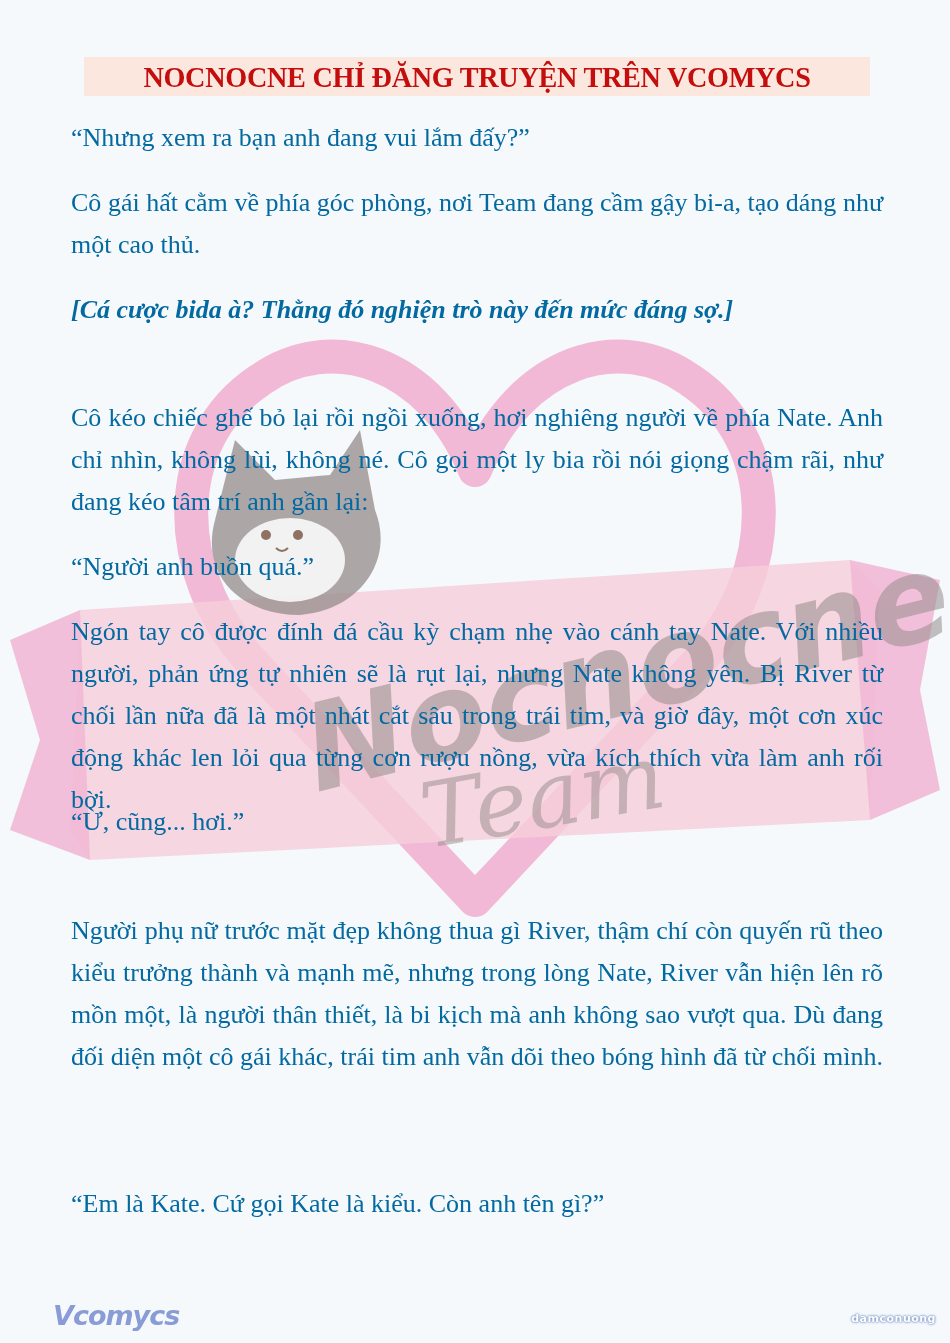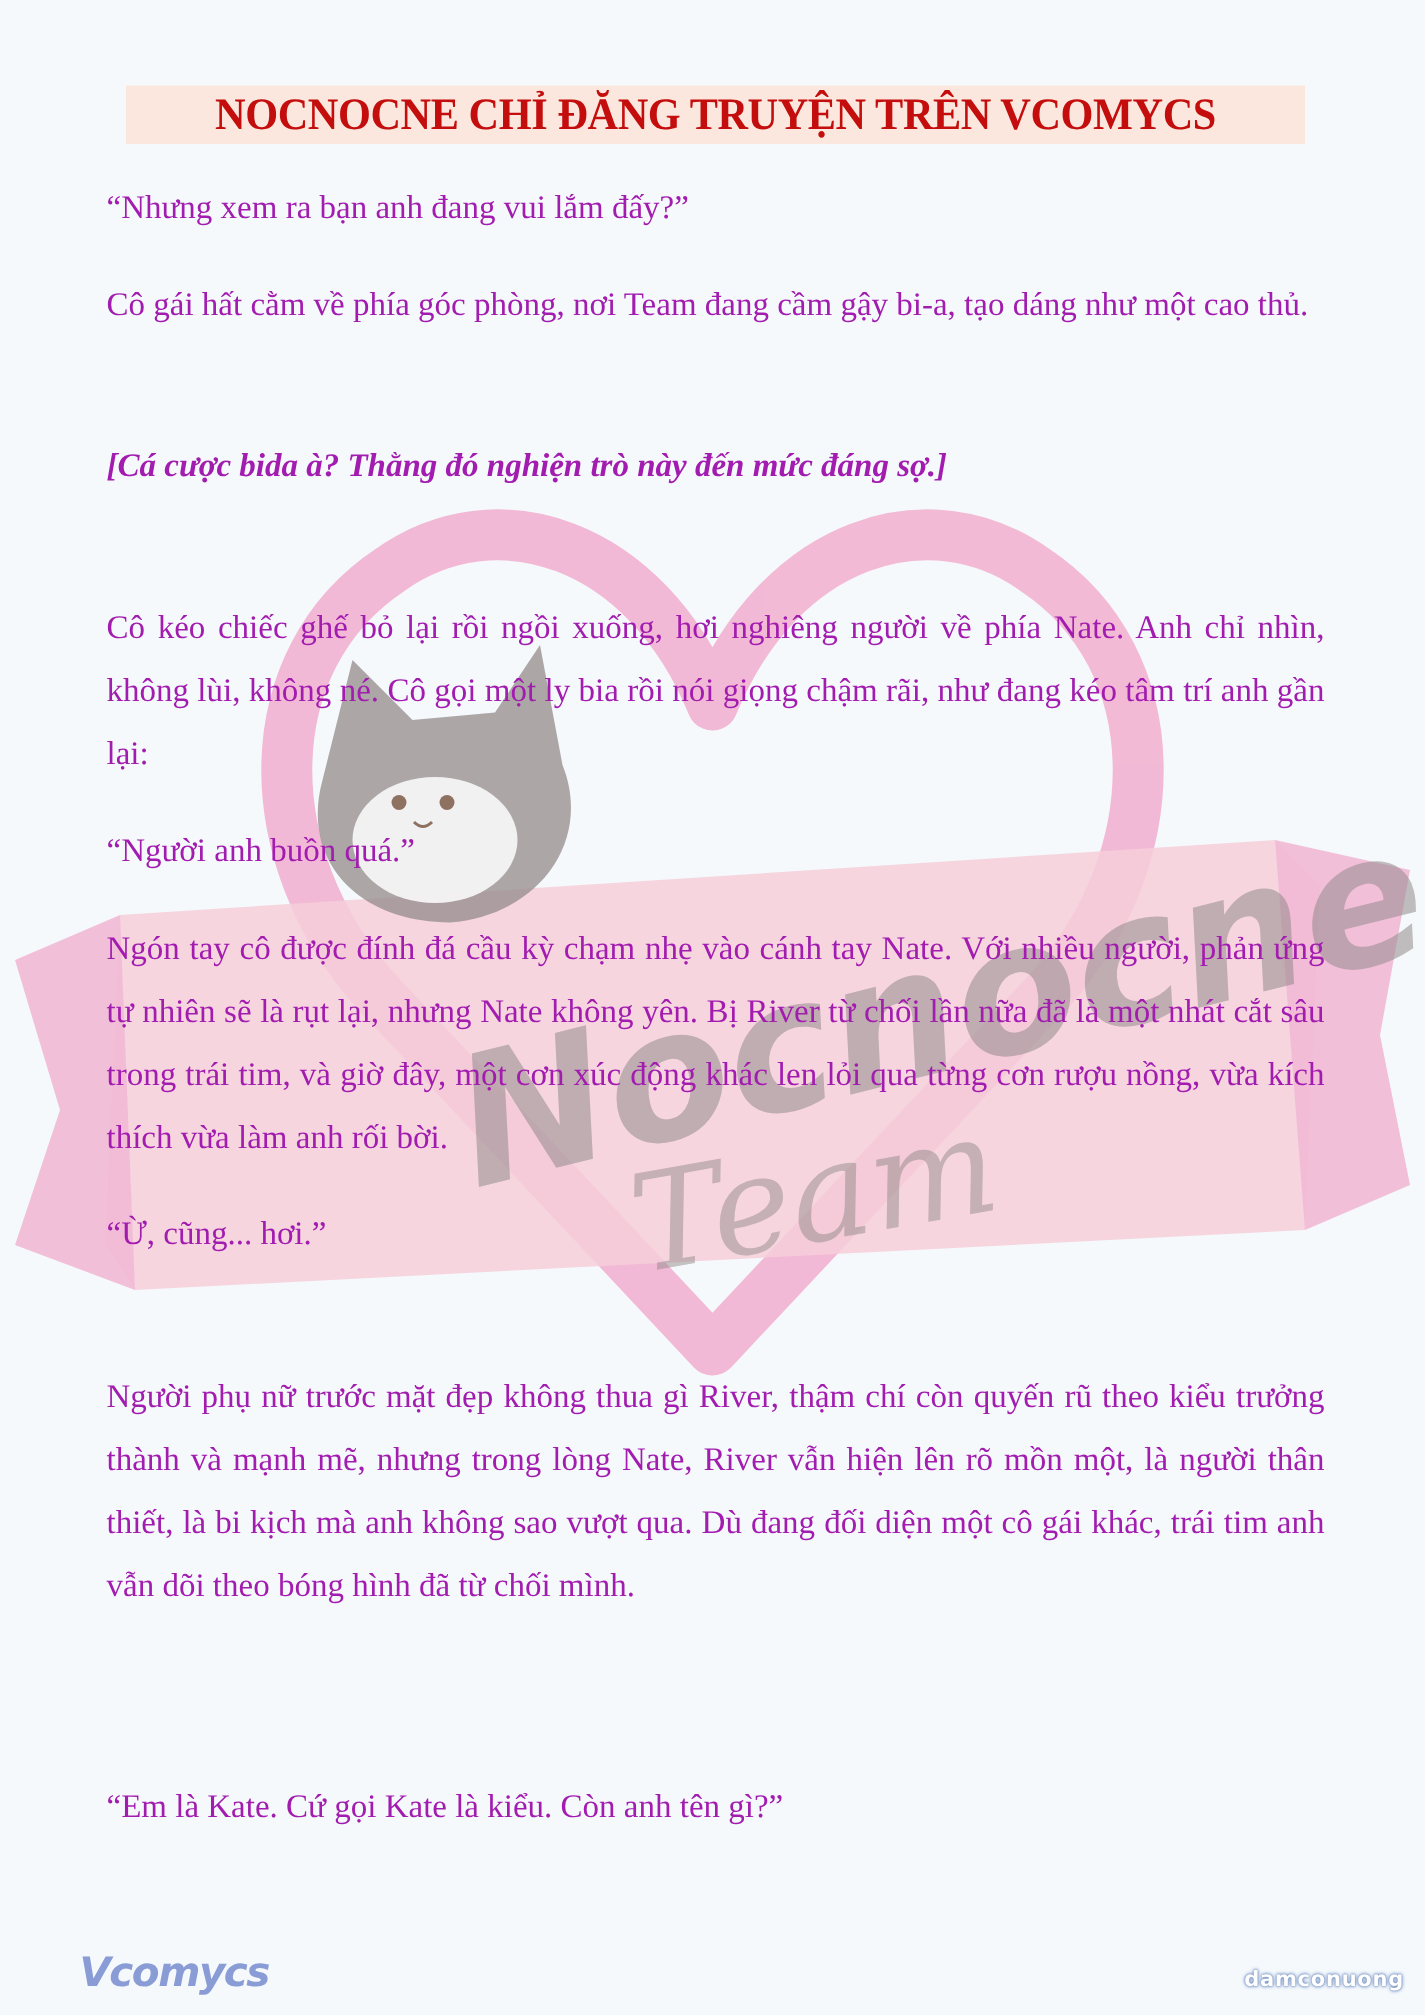--- a/index.html
+++ b/index.html
@@ -17,33 +17,33 @@
   }
   .banner-text {
     position: absolute; left: 84px; top: 57px; width: 786px; height: 39px;
     color: #c40d0d; font-weight: bold; font-size: 30px; line-height: 39px;
     text-align: center; letter-spacing: -0.3px;
     font-family: "Liberation Serif", serif;
     transform: scaleX(0.94); transform-origin: center;
   }
   .para {
     position: absolute; left: 71px; width: 812px;
-    font-size: 22px; line-height: 42px; color: #a21caf;
+    font-size: 26px; line-height: 42px; color: #0369a1;
     margin: 0; text-align: justify;
   }
   .para.italic { font-style: italic; font-weight: bold; }
   .logo-left {
     position: absolute; left: 14px; top: 1300px; z-index: 2;
     font-family: "DejaVu Sans", sans-serif; font-style: italic; font-weight: bold;
     font-size: 27px; color: #8a9cd6; letter-spacing: -1px; margin-left: 39px;
   }
   .logo-right {
     position: absolute; right: 14px; top: 1312px; z-index: 2;
     font-family: "DejaVu Sans", sans-serif; font-weight: bold;
-    font-size: 14px; color: #ffffff; letter-spacing: 0.5px;
+    font-size: 11px; color: #ffffff; letter-spacing: 0.5px;
     text-shadow: 0 0 3px #7d97c8, 0 0 2px #7d97c8, 0 0 1px #6d87b8;
     text-align: center;
   }
 </style>
 </head>
 <body>
 
 <svg class="watermark" viewBox="0 0 950 1343" xmlns="http://www.w3.org/2000/svg">
   <g opacity="0.95">
 

